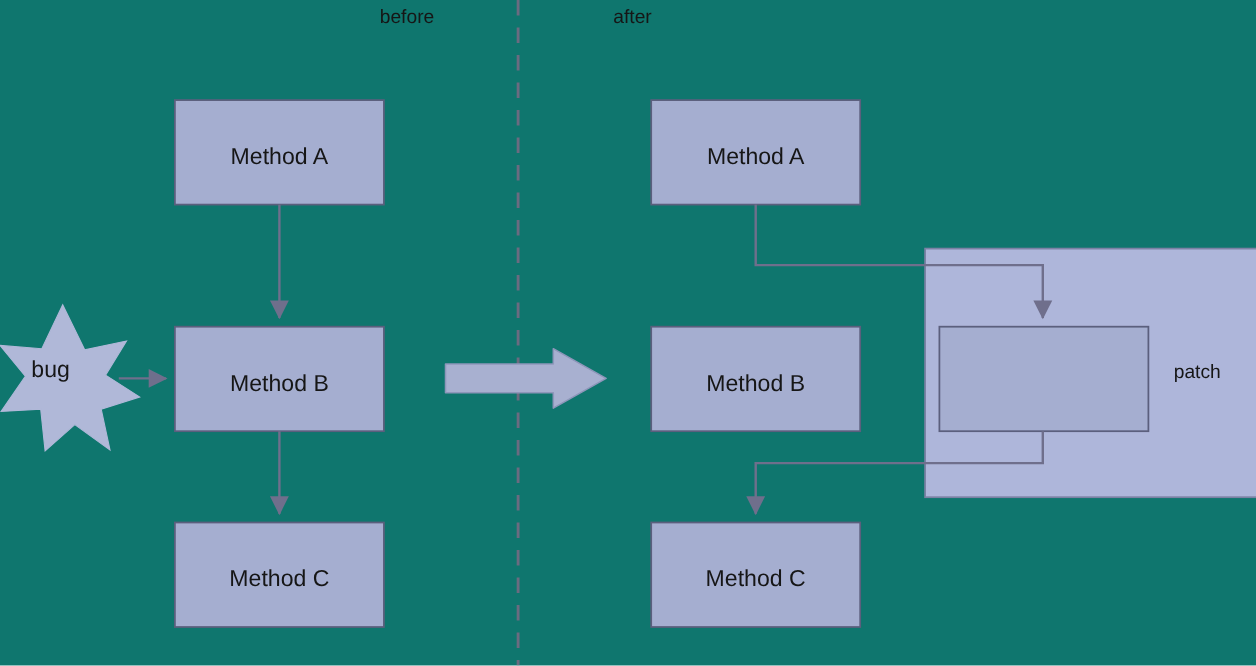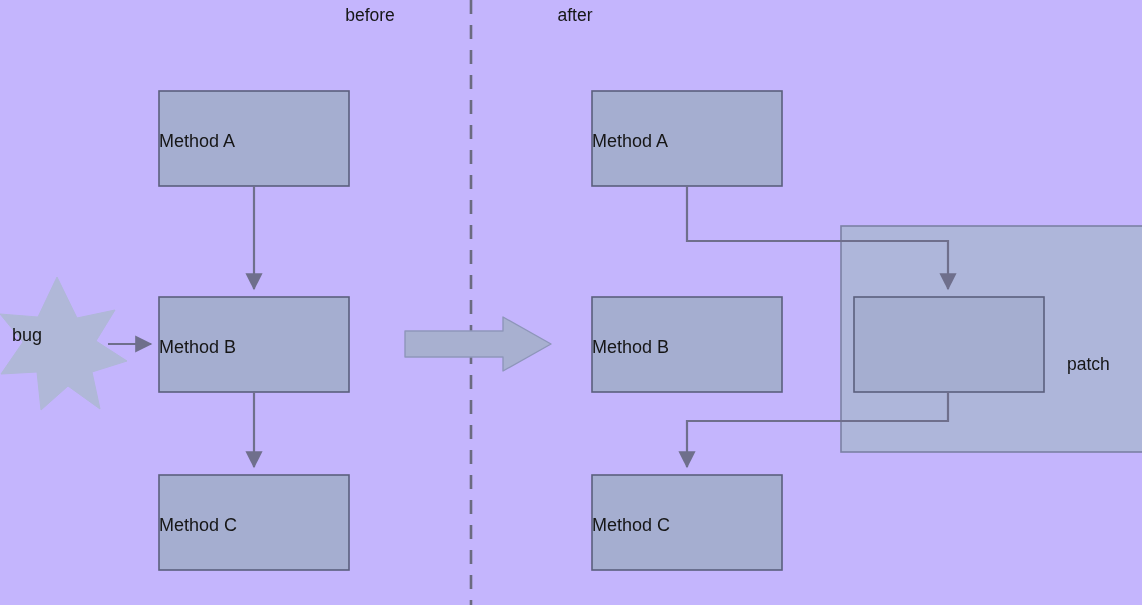--- a/index.html
+++ b/index.html
@@ -8,41 +8,42 @@
     padding: 0;
     background: #ffffff;
   }
   body {
     font-family: "Liberation Sans", "DejaVu Sans", sans-serif;
   }
   #canvas {
     position: relative;
     width: 1142px;
     height: 605px;
-    background: #c4b5fd;
+    background: #0f766e;
     overflow: hidden;
   }
   #vector-layer {
     position: absolute;
     left: 0;
     top: 0;
     width: 1142px;
     height: 605px;
   }
   .node-label,
   .side-label,
   .free-label {
     position: absolute;
     color: #161616;
     white-space: nowrap;
     pointer-events: none;
     line-height: 1;
   }
   .node-label {
-    font-size: 18px;
+    font-size: 21px;
+    text-align: center;
   }
   .side-label {
     font-size: 17.5px;
     text-align: center;
   }
   .free-label {
     font-size: 17.5px;
   }
 </style>
 </head>
@@ -96,15 +97,15 @@
 
   <div class="node-label" style="left:159px; top:516px; width:190px;">Method C</div>
 
   <div class="node-label" style="left:592px; top:132px; width:190px;">Method A</div>
 
   <div class="node-label" style="left:592px; top:338px; width:190px;">Method B</div>
 
 
   <div class="node-label" style="left:592px; top:516px; width:190px;">Method C</div>
 
-  <div class="free-label" style="left:1067px; top:356px;">patch</div>
+  <div class="free-label" style="left:1067px; top:330px;">patch</div>
 
 </div>
 
 </body></html>

